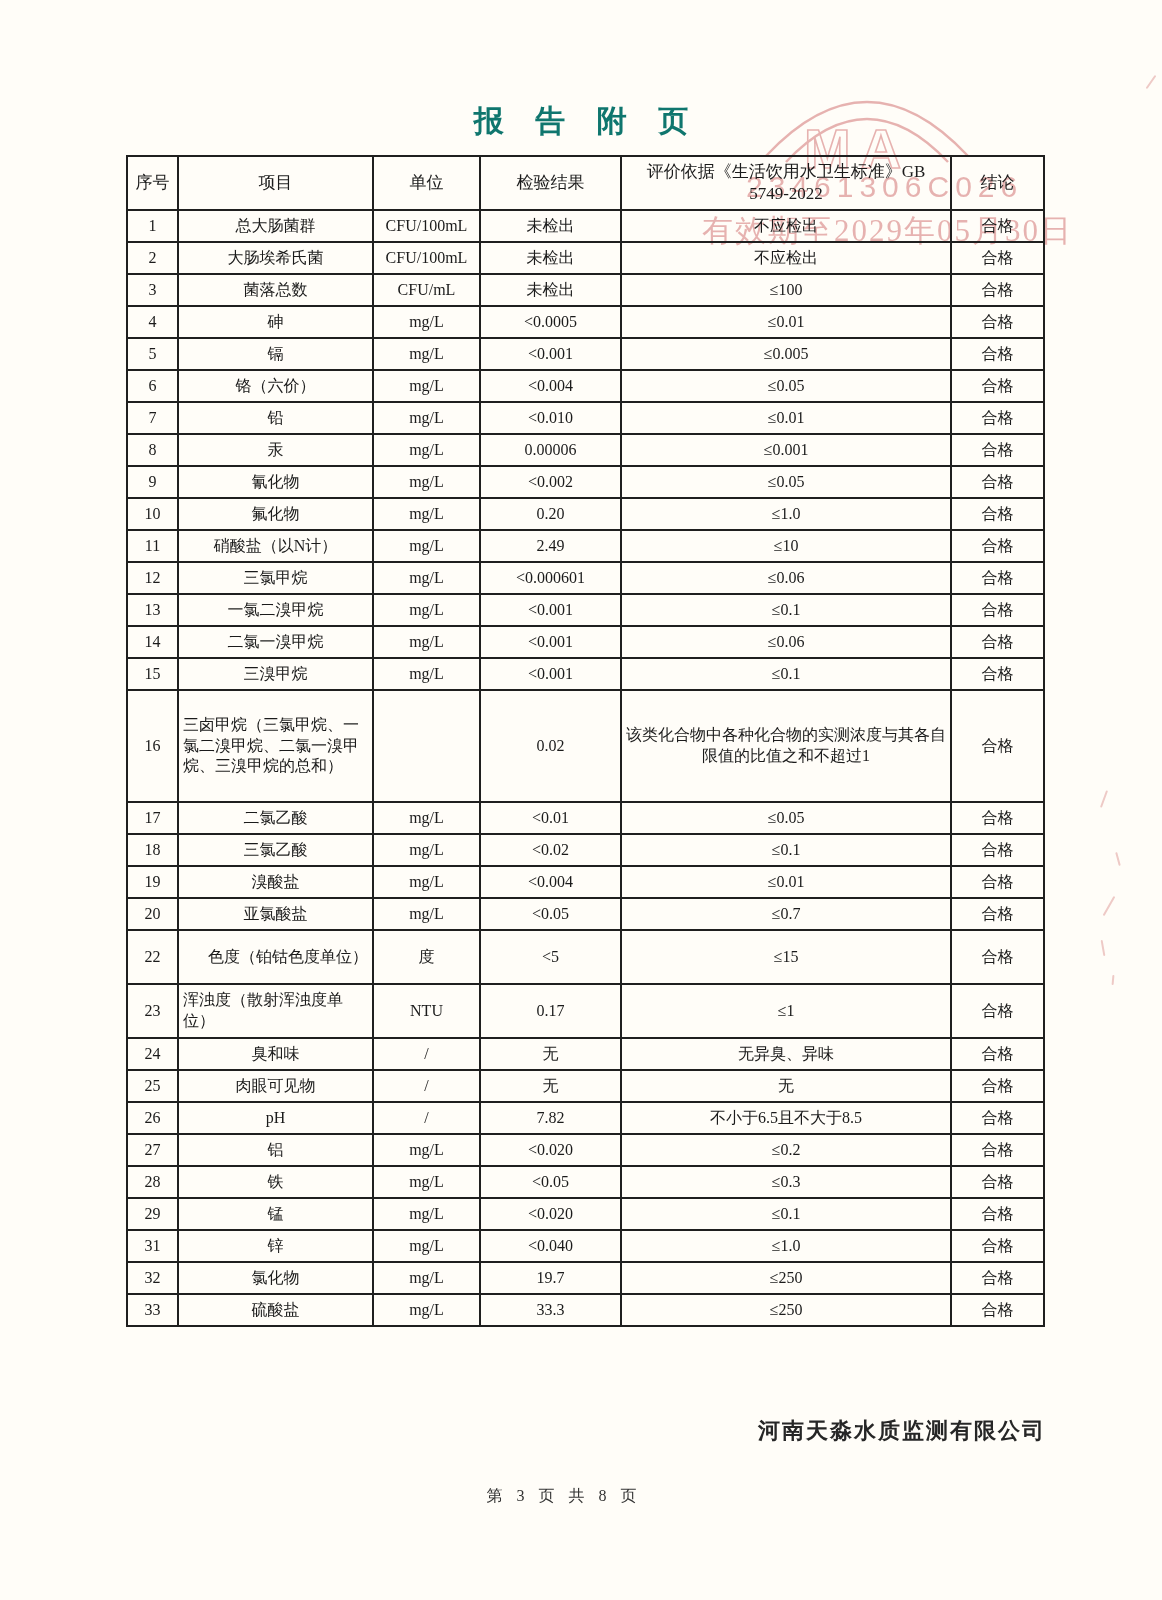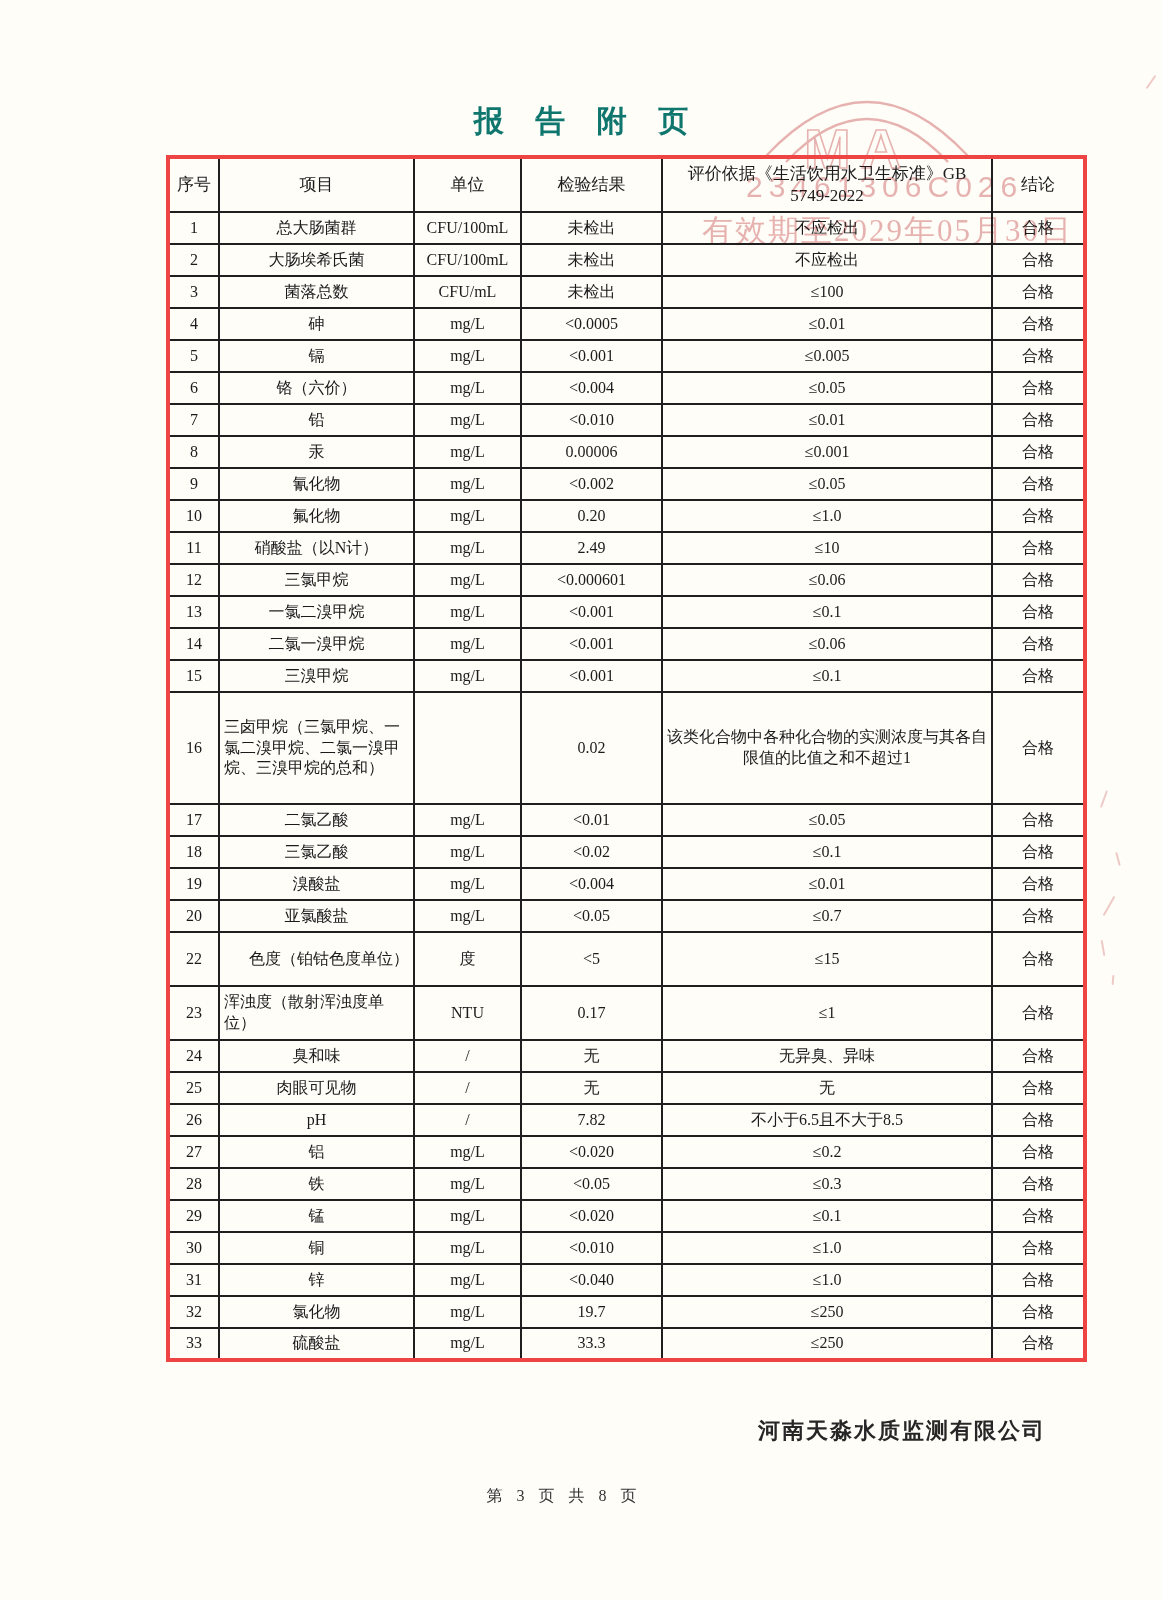--- a/index.html
+++ b/index.html
@@ -16,22 +16,21 @@
     position:absolute;top:101px;left:0;right:0;
     text-align:center;
     font-size:30px;font-weight:600;
     letter-spacing:12px;text-indent:12px;
     color:#0f766e;
   }
   table.report{
     position:absolute;top:155px;left:126px;
     width:917px;
     border-collapse:collapse;table-layout:fixed;
-    border:4px solid #ef4444;
-    margin-left:40px;
+    border:2px solid #ef4444;
   }
   table.report th,table.report td{
     border:2px solid #1f1f1f;
     text-align:center;vertical-align:middle;
     font-size:16px;font-weight:normal;
     line-height:1.3;
     padding:1px 4px;
     overflow:hidden;
     background:transparent;
   }
@@ -344,28 +343,20 @@
         </tr>
         <tr>
           <td>29</td>
           <td>锰</td>
           <td>mg/L</td>
           <td>&lt;0.020</td>
           <td>≤0.1</td>
           <td>合格</td>
         </tr>
         <tr>
-          <td>30</td>
-          <td>铜</td>
-          <td>mg/L</td>
-          <td>&lt;0.010</td>
-          <td>≤1.0</td>
-          <td>合格</td>
-        </tr>
-        <tr>
           <td>31</td>
           <td>锌</td>
           <td>mg/L</td>
           <td>&lt;0.040</td>
           <td>≤1.0</td>
           <td>合格</td>
         </tr>
         <tr>
           <td>32</td>
           <td>氯化物</td>

